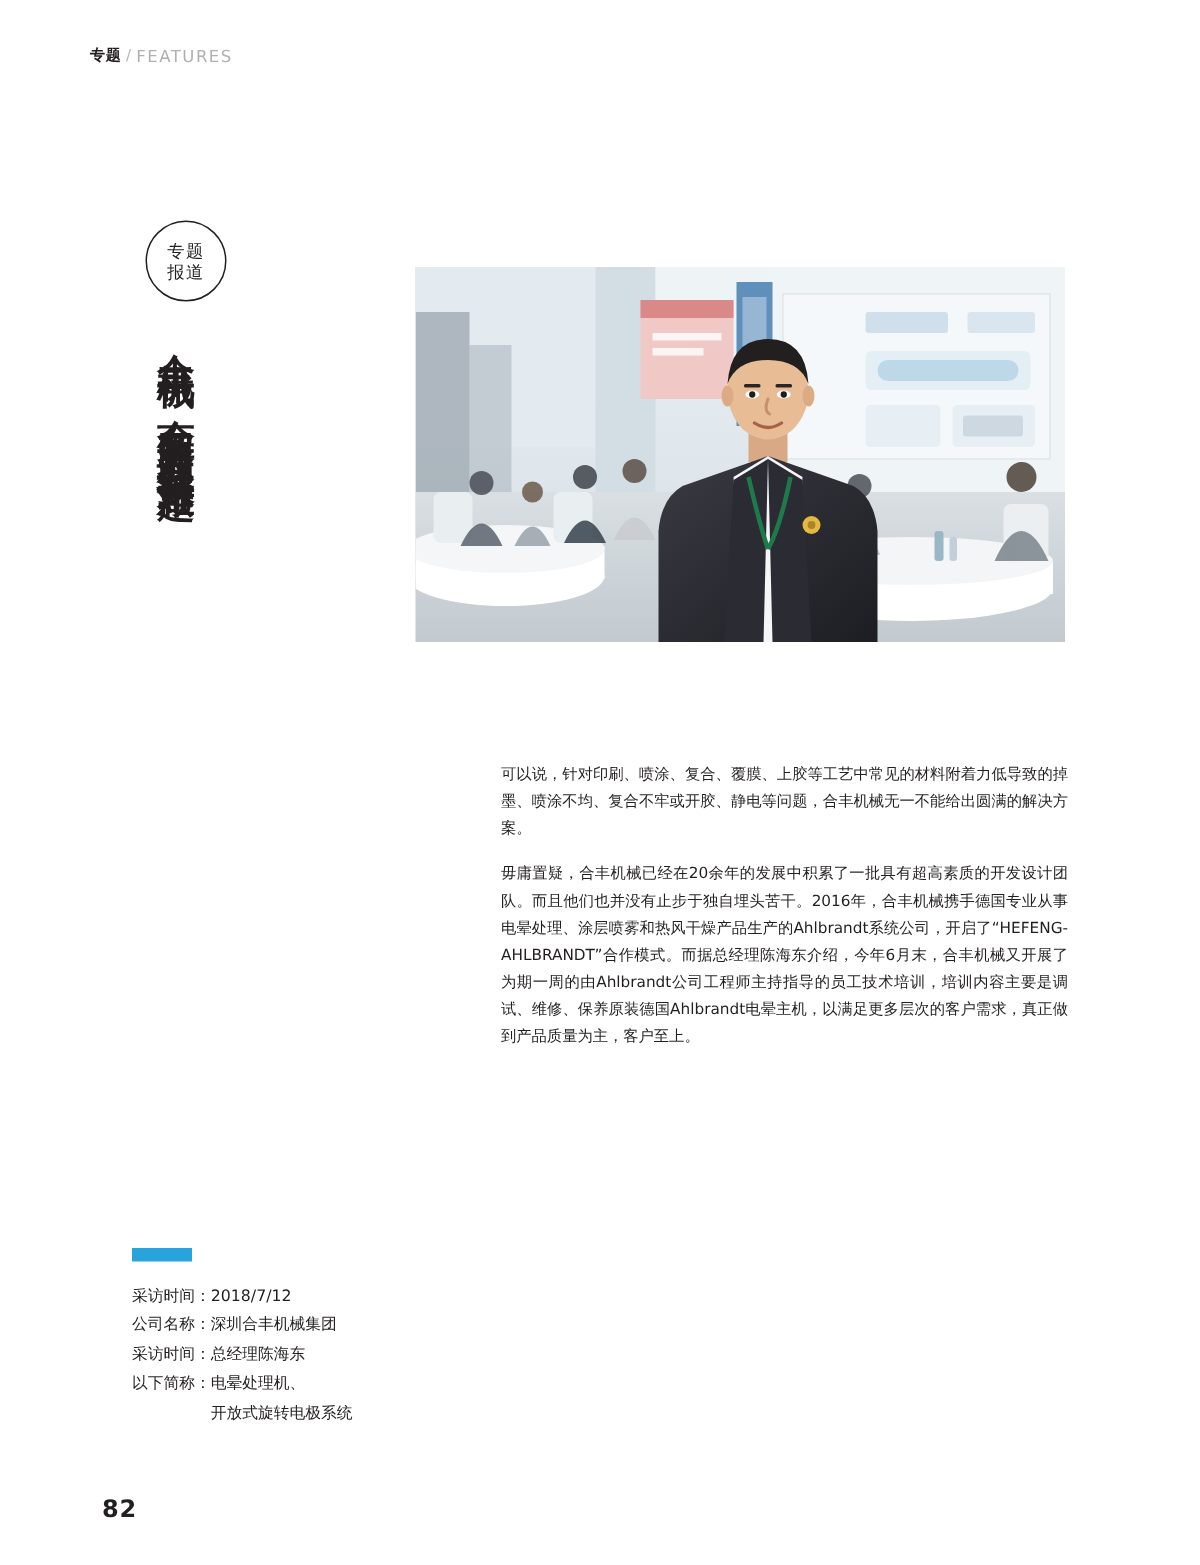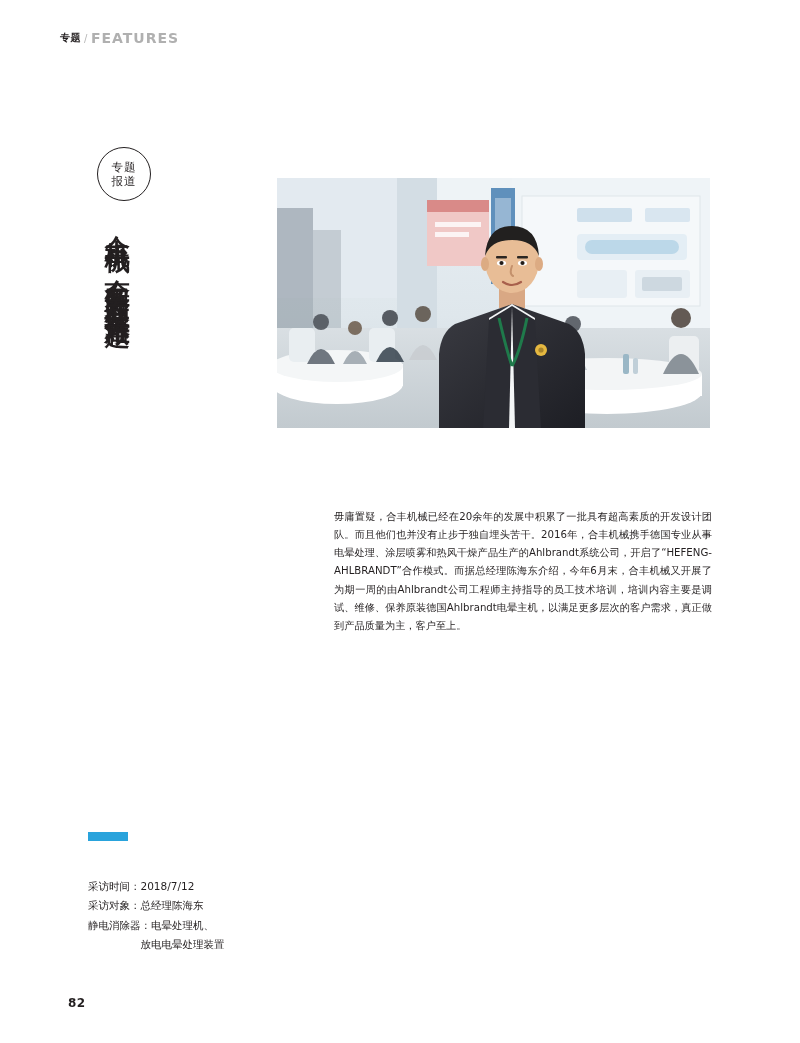--- a/index.html
+++ b/index.html
@@ -37,23 +37,22 @@
     font-weight: bold;
     font-size: 10px;
   }
   .header .hdr-slash {
     color: #b5b5b5;
     margin: 0 3px;
     font-size: 10px;
   }
   .header .hdr-en {
     color: #b0b0b0;
-    font-size: 14px;
+    font-size: 11px;
     letter-spacing: 1px;
-    font-weight: bold;
   }
 
   
   .badge {
     position: absolute;
     left: 97px;
     top: 147px;
     width: 52px;
     height: 52px;
     border: 1px solid #231f20;
@@ -88,33 +87,33 @@
     left: 88px;
     top: 832px;
     width: 40px;
     height: 9px;
     background: #29a3dc;
   }
 
   .meta {
     position: absolute;
     left: 88px;
-    top: 877px;
+    top: 855px;
     width: 175px;
     font-size: 10.5px;
     line-height: 1.85;
     color: #231f20;
   }
   .meta div { white-space: pre-wrap; }
 
   .folio {
     position: absolute;
     left: 68px;
     top: 996px;
-    font-size: 12px;
+    font-size: 16px;
     font-weight: bold;
     color: #231f20;
     letter-spacing: 0.5px;
   }
 
   
   .photo {
     position: absolute;
     left: 277px;
     top: 178px;
@@ -158,23 +157,24 @@
     <span>专题</span>
     <span>报道</span>
   </div>
 
   <div class="vtitle">合丰机械：全面解答表面处理技术难题</div>
 
   <div class="blue-bar"></div>
 
   <div class="meta">
     <div>采访时间：2018/7/12</div>
-    <div>采访对象：总经理陈海东</div>
-    <div>静电消除器：电晕处理机、</div>
-    <div>　　　　　放电电晕处理装置</div>
+    <div>公司名称：深圳合丰机械集团</div>
+    <div>采访时间：总经理陈海东</div>
+    <div>以下简称：电晕处理机、</div>
+    <div>　　　　　开放式旋转电极系统</div>
   </div>
 
   <div class="folio">82</div>
 
   <div class="photo">
     <svg viewBox="0 0 433 250" preserveAspectRatio="none">
       <defs>
         <linearGradient id="bgGrad" x1="0" y1="0" x2="0" y2="1">
           <stop offset="0%" stop-color="#e7eef3"></stop>
           <stop offset="55%" stop-color="#dfe7ec"></stop>
@@ -282,16 +282,17 @@
         <path d="M222 140 q8 34 13 48" stroke="#1f7a4b" stroke-width="3" fill="none"></path>
         <path d="M250 140 q-7 34 -15 48" stroke="#1f7a4b" stroke-width="3" fill="none"></path>
 
         <circle cx="264" cy="172" r="6" fill="#e5b840"></circle>
         <circle cx="264" cy="172" r="2.6" fill="#a8842a"></circle>
       </g>
     </svg>
   </div>
 
   <div class="body-col">
+    <p>可以说，针对印刷、喷涂、复合、覆膜、上胶等工艺中常见的材料附着力低导致的掉墨、喷涂不均、复合不牢或开胶、静电等问题，合丰机械无一不能给出圆满的解决方案。</p>
     <p>毋庸置疑，合丰机械已经在20余年的发展中积累了一批具有超高素质的开发设计团队。而且他们也并没有止步于独自埋头苦干。2016年，合丰机械携手德国专业从事电晕处理、涂层喷雾和热风干燥产品生产的Ahlbrandt系统公司，开启了“HEFENG-AHLBRANDT”合作模式。而据总经理陈海东介绍，今年6月末，合丰机械又开展了为期一周的由Ahlbrandt公司工程师主持指导的员工技术培训，培训内容主要是调试、维修、保养原装德国Ahlbrandt电晕主机，以满足更多层次的客户需求，真正做到产品质量为主，客户至上。</p>
   </div>
 
 </div>
 
 </body></html>

